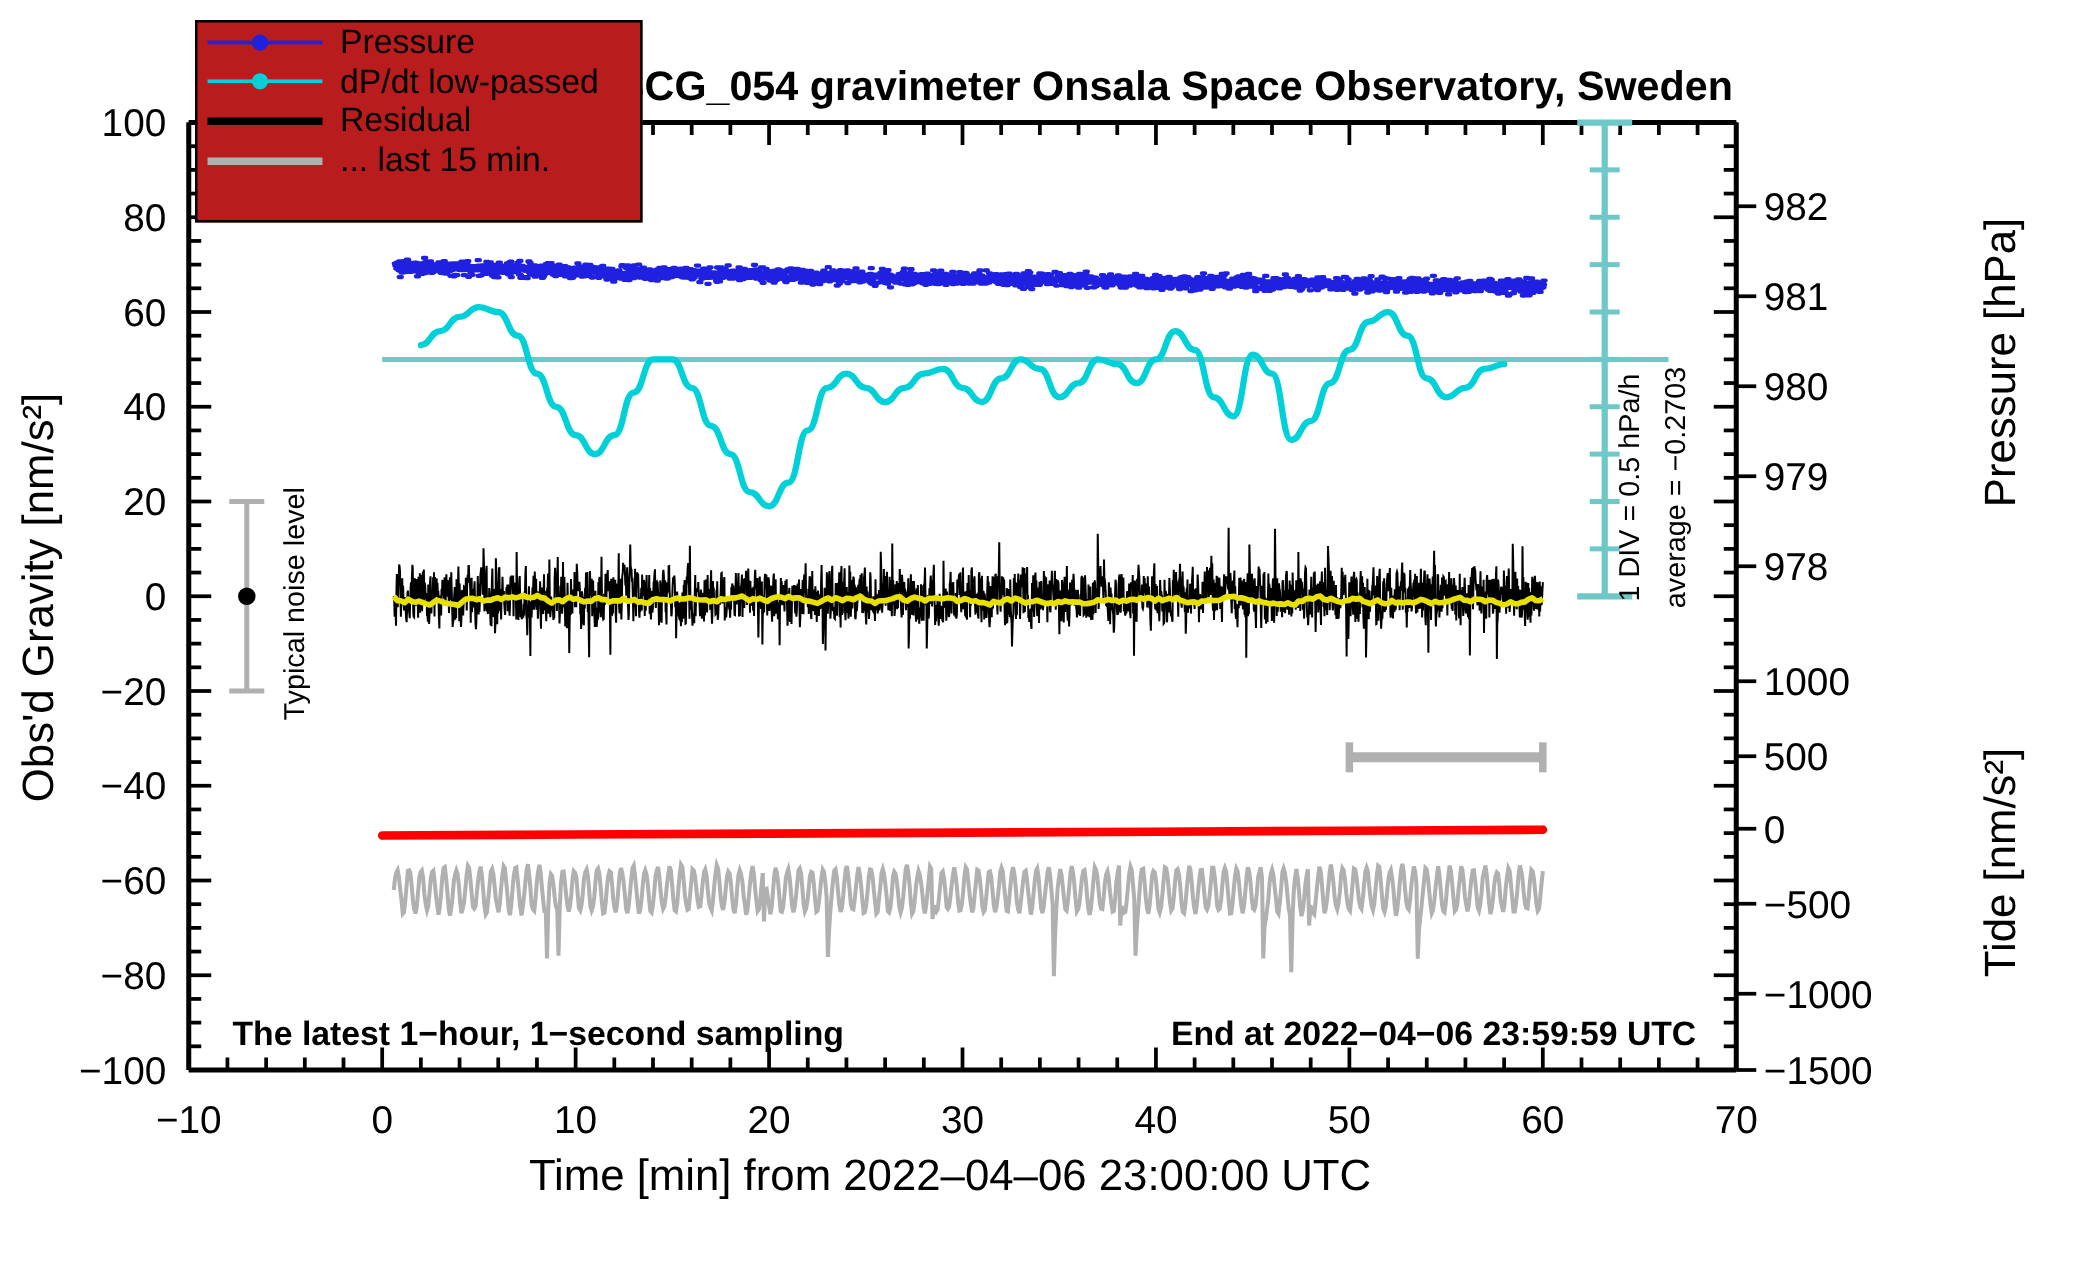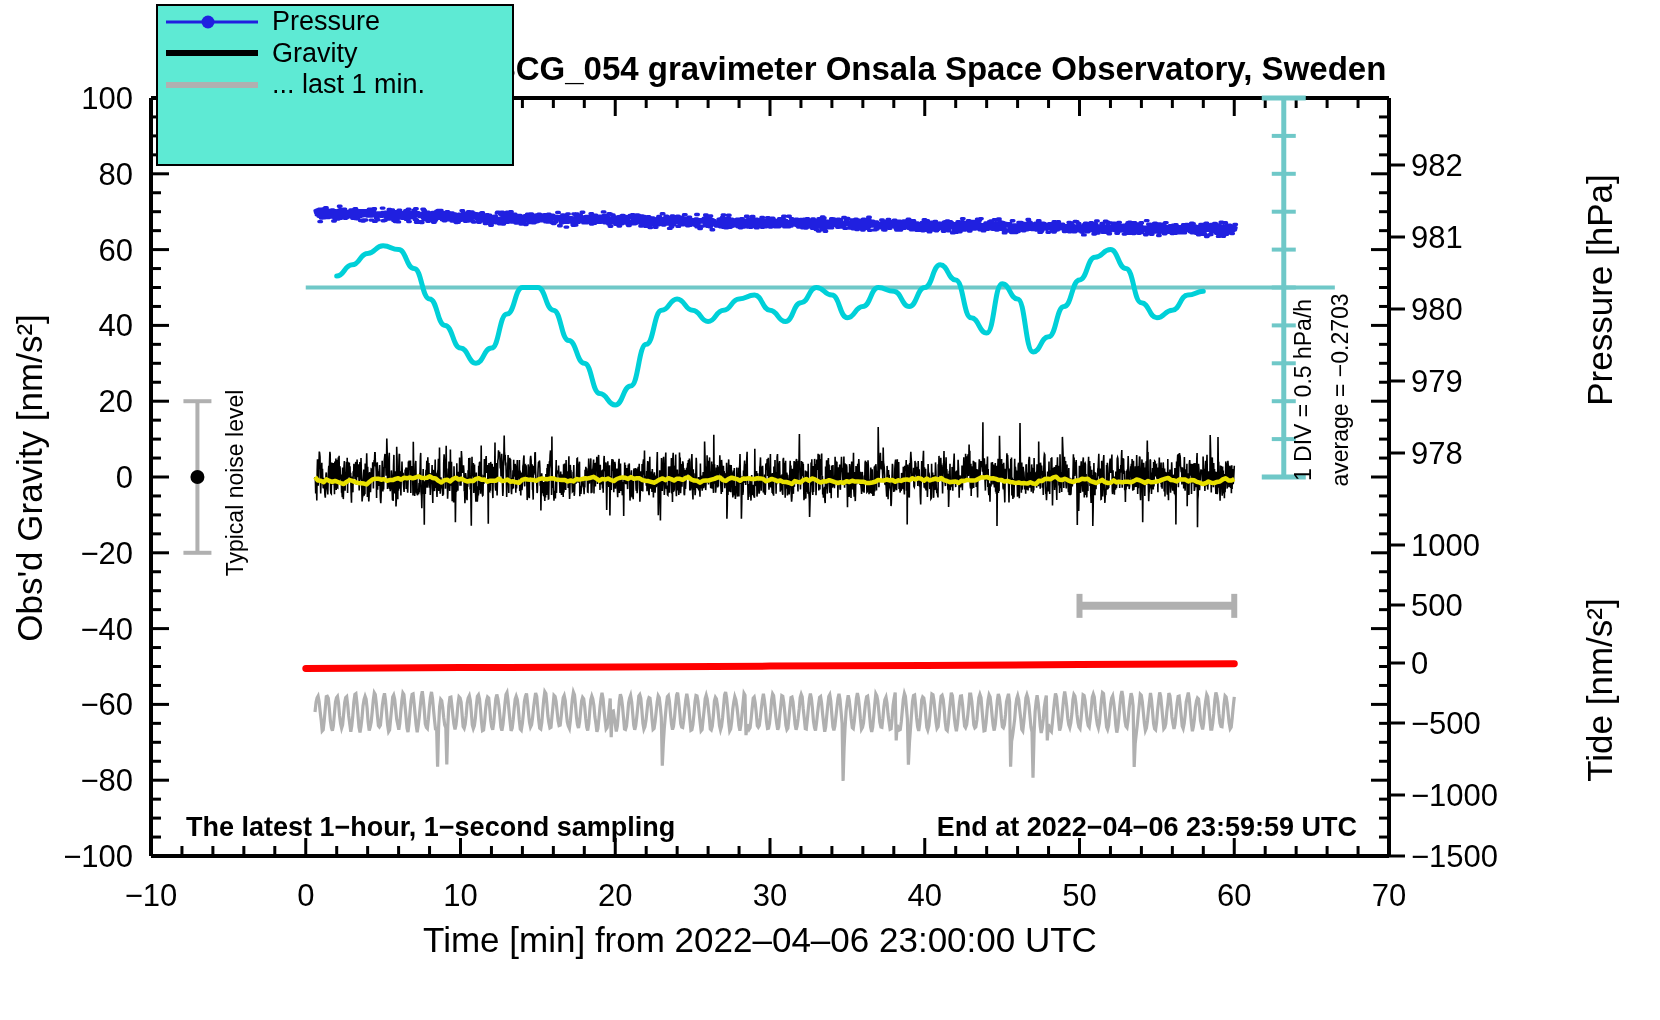--- a/index.html
+++ b/index.html
@@ -3,21 +3,21 @@
 <meta charset="utf-8">
 <style>
   html,body{margin:0;padding:0;background:#fff;}
   body{width:1660px;height:1020px;font-family:"Liberation Sans",sans-serif;overflow:hidden;}
   #root{position:relative;width:1660px;height:1020px;}
   svg{display:block;}
   text{font-family:"Liberation Sans",sans-serif;fill:#000;}
   .tick-lbl{font-size:31px;}
   .axis-title{font-size:35px;}
   .bold{font-weight:bold;}
-  .legend-box{position:absolute;left:156px;top:4px;width:354px;height:158px;background:#5eead4;border:2px solid #000;}
+  .legend-box{position:absolute;left:156px;top:16px;width:354px;height:158px;background:#b91c1c;border:2px solid #000;}
   .legend-row{display:flex;align-items:center;height:31.6px;padding-left:8px;}
   .legend-swatch{width:92px;height:16px;position:relative;flex:0 0 92px;}
   .legend-line{position:absolute;left:0;top:50%;transform:translateY(-50%);width:92px;height:3px;}
   .legend-line.thick{height:6px;}
   .legend-dot{position:absolute;left:42px;top:50%;transform:translate(-50%,-50%);width:13px;height:13px;border-radius:50%;}
   .legend-label{font-size:27px;padding-left:14px;color:#000;white-space:nowrap;}
   .footer-txt{font-size:27px;font-weight:bold;}
 </style>
 </head>
 <body>
@@ -293,26 +293,33 @@
     <div id="legend-rows">
         <div class="legend-row">
           <div class="legend-swatch">
             <div class="legend-line" style="background: rgb(32, 32, 224);"></div>
             <div class="legend-dot" style="background: rgb(32, 32, 224);"></div>
           </div>
           <div class="legend-label">Pressure</div>
         </div>
         <div class="legend-row">
           <div class="legend-swatch">
+            <div class="legend-line" style="background: rgb(0, 208, 216);"></div>
+            <div class="legend-dot" style="background: rgb(0, 208, 216);"></div>
+          </div>
+          <div class="legend-label">dP/dt low-passed</div>
+        </div>
+        <div class="legend-row">
+          <div class="legend-swatch">
             <div class="legend-line thick" style="background: rgb(0, 0, 0);"></div>
           </div>
-          <div class="legend-label">Gravity</div>
+          <div class="legend-label">Residual</div>
         </div>
         <div class="legend-row">
           <div class="legend-swatch">
             <div class="legend-line thick" style="background: rgb(176, 176, 176);"></div>
           </div>
-          <div class="legend-label">... last 1 min.</div>
+          <div class="legend-label">... last 15 min.</div>
         </div>
       </div>
   </div>
 
 </div>
 
 </body></html>

